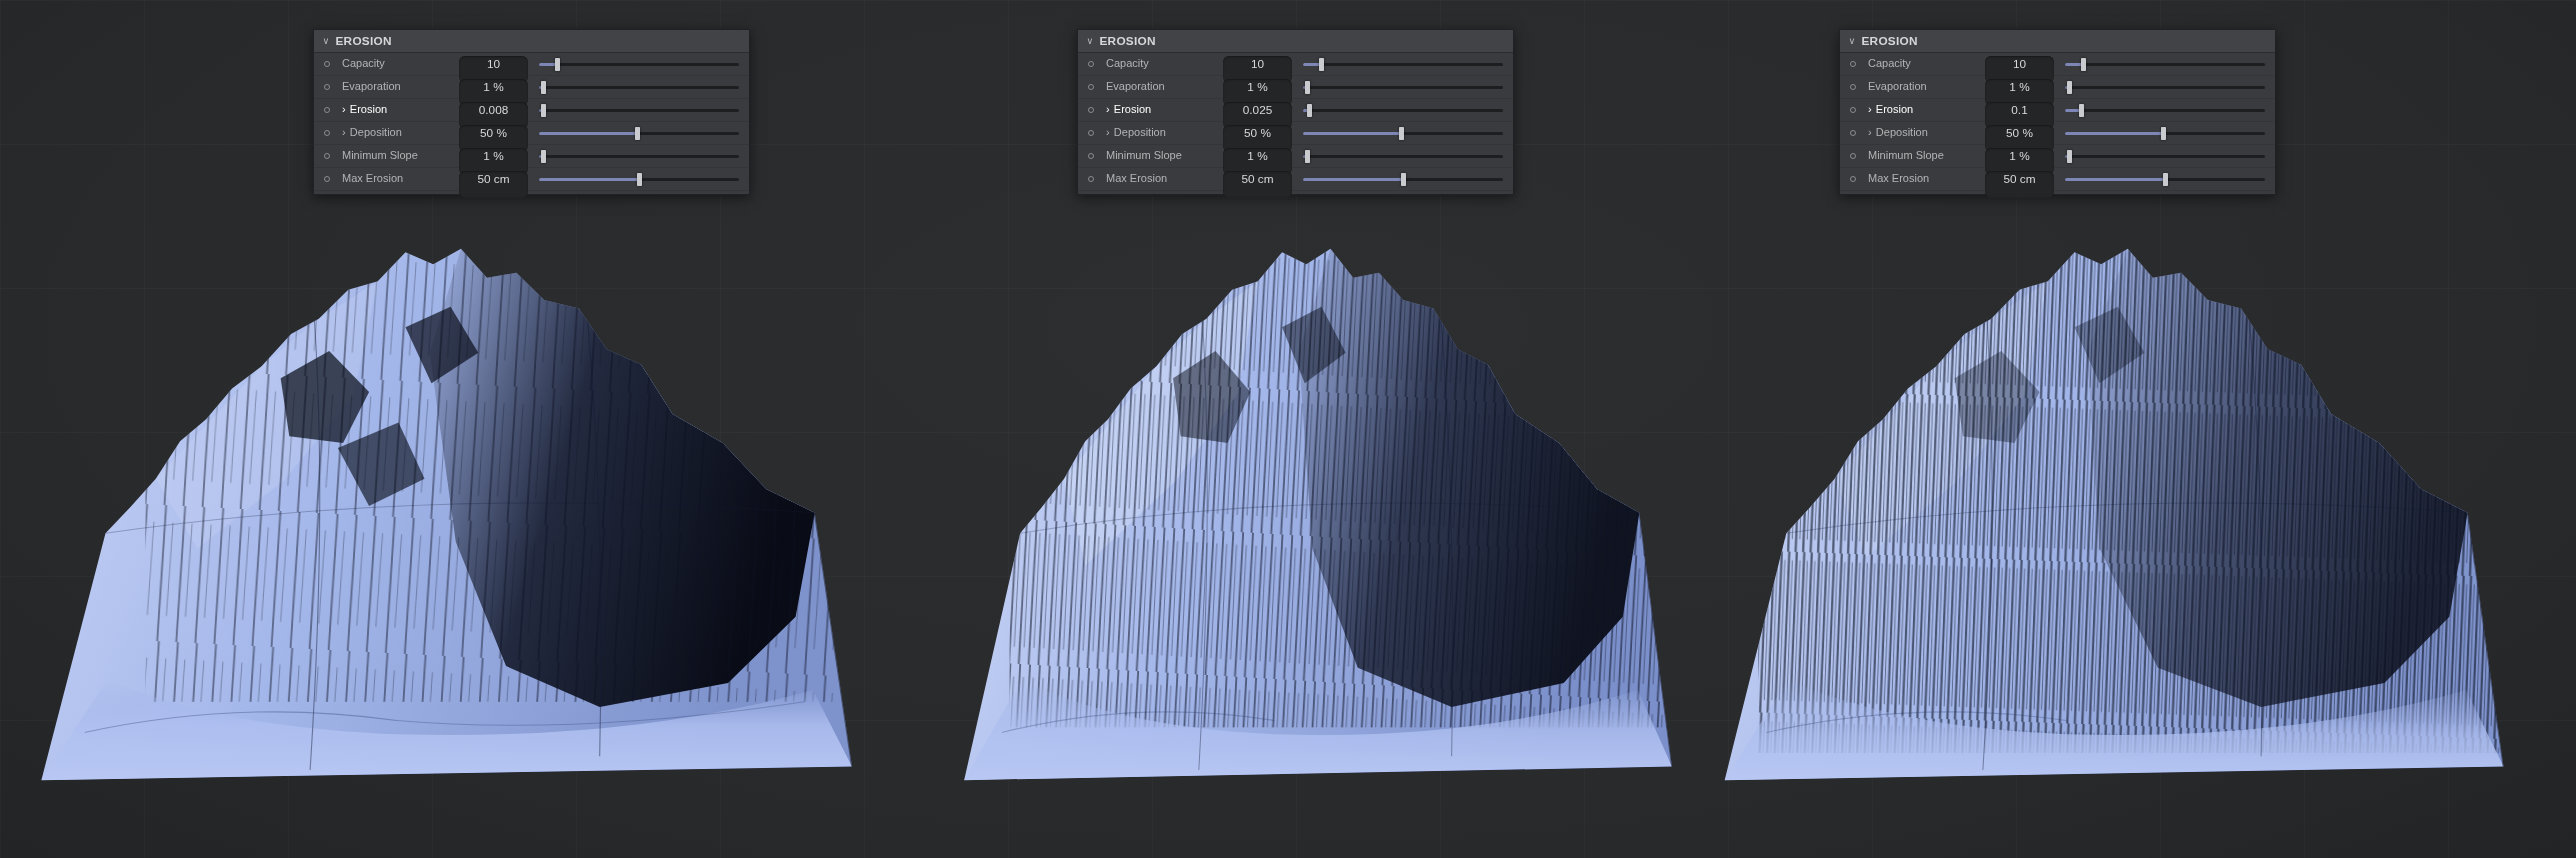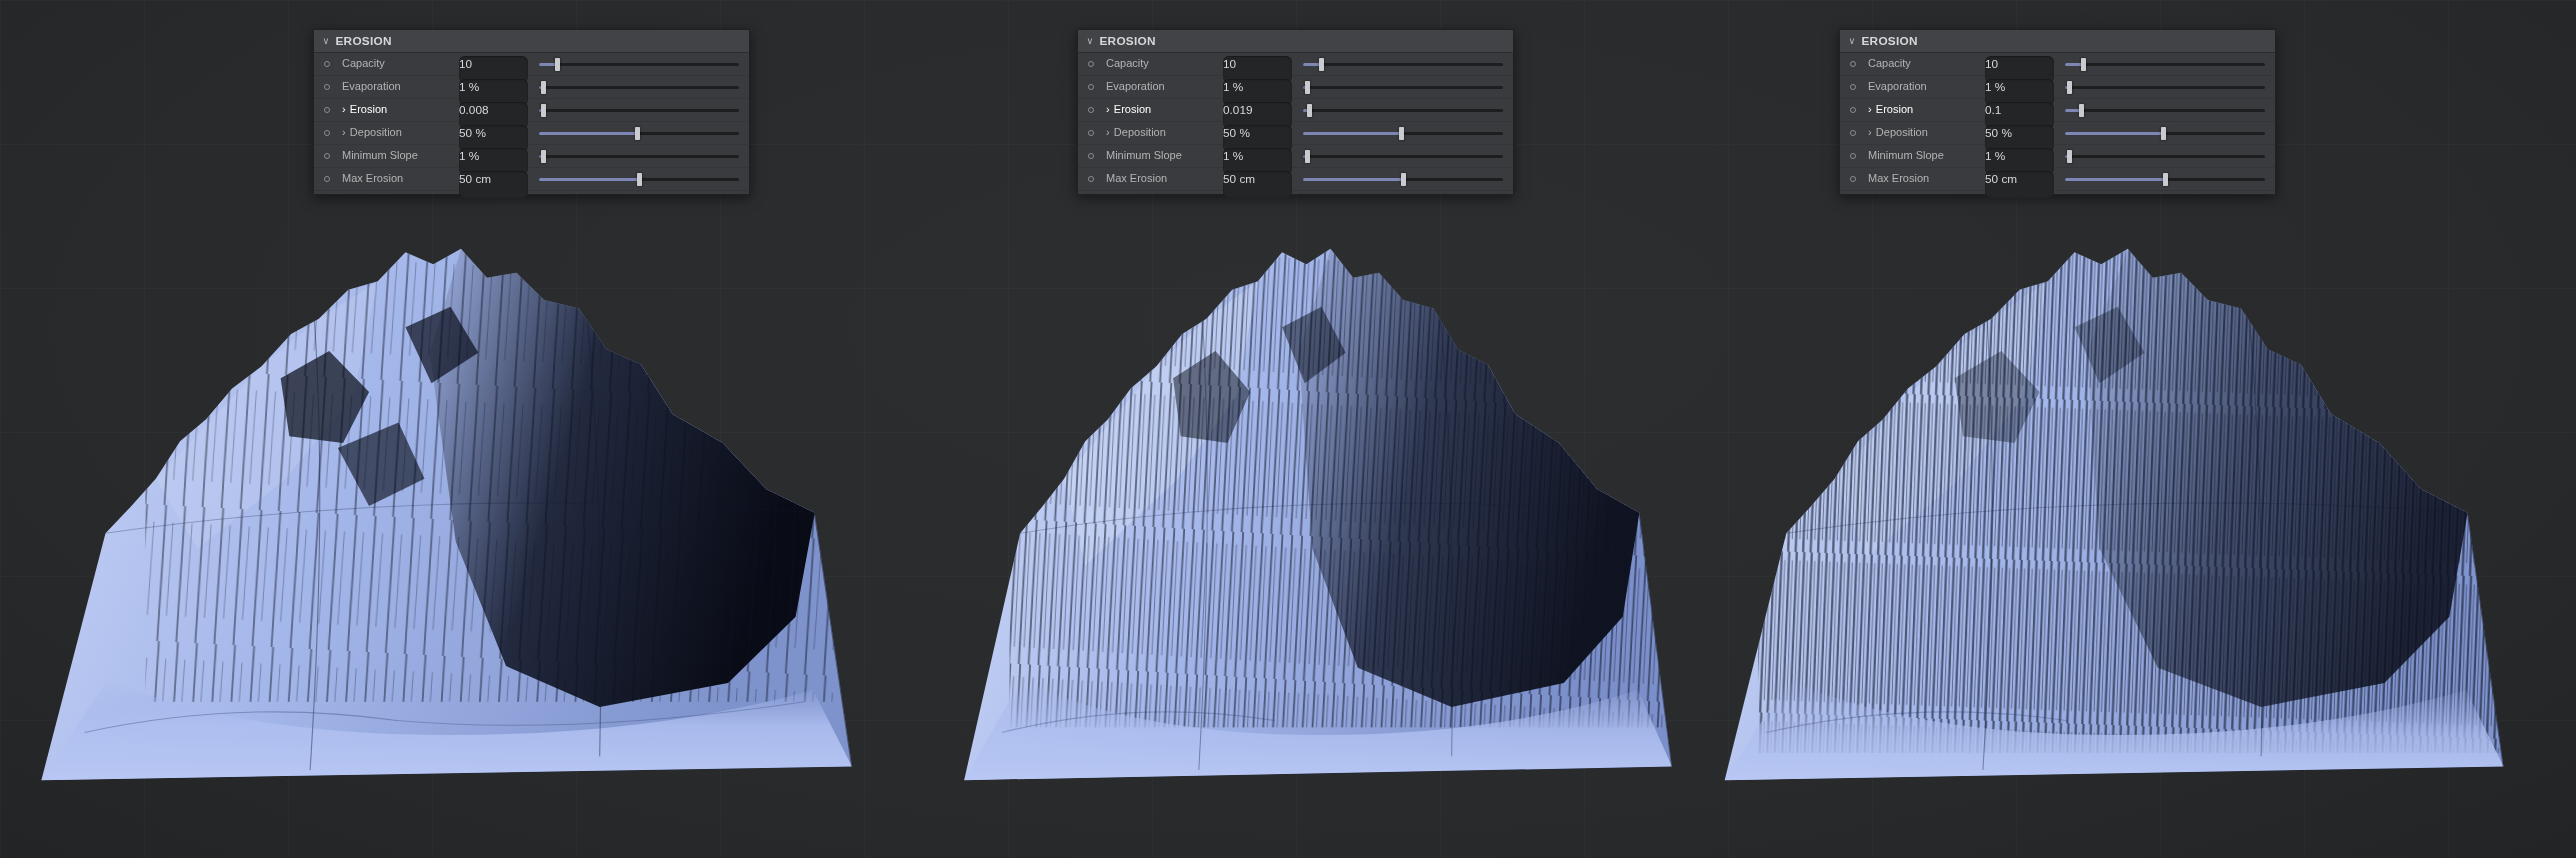--- a/index.html
+++ b/index.html
@@ -35,21 +35,21 @@
     border:0.8px solid #8d8e90; border-radius:50%;
   }
   .lbl {
     position:absolute; left:28px; top:4.2px; font-size:11px; color:#b3b4b6; white-space:nowrap;
   }
   .lbl .chev { font-style:normal; margin-right:4.2px; color:#b3b4b6; }
   .lbl.accent, .lbl.accent .chev { color:#ffffff; }
   .val {
     position:absolute; left:145px; top:2.5px; width:69px; height:27px;
     background:#242527; border-radius:6px; box-shadow:inset 0 0.8px 1.7px rgba(0,0,0,0.45);
-    color:#d7d8da; font-size:11.8px; line-height:17px; text-align:left;
+    color:#d7d8da; font-size:11.8px; line-height:17px; text-align:center;
   }
   .slider {
     position:absolute; left:225px; right:10px; top:10px; height:2.5px;
     background:#1d1e20; border-radius:1.7px;
   }
   .slider .fill {
     display:block; height:2.5px; width:0; background:#7d86b4; border-radius:1.7px; position:relative;
   }
   .slider .fill::after {
     content:""; position:absolute; right:-2.5px; top:-5px; width:5px; height:12.6px;
@@ -135,21 +135,21 @@
     <span class="dot"></span>
     <span class="lbl">Evaporation</span>
     <span class="val">1 %</span>
     <span class="slider">
         <i class="fill" style="width: 2%;"></i>
       </span>
   </div>
   <div class="row">
     <span class="dot"></span>
     <span class="lbl accent"><i class="chev">›</i><span>Erosion</span></span>
-    <span class="val">0.019</span>
+    <span class="val">0.025</span>
     <span class="slider">
         <i class="fill" style="width: 3%;"></i>
       </span>
   </div>
   <div class="row">
     <span class="dot"></span>
     <span class="lbl"><i class="chev">›</i><span>Deposition</span></span>
     <span class="val">50 %</span>
     <span class="slider">
         <i class="fill" style="width: 49%;"></i>

